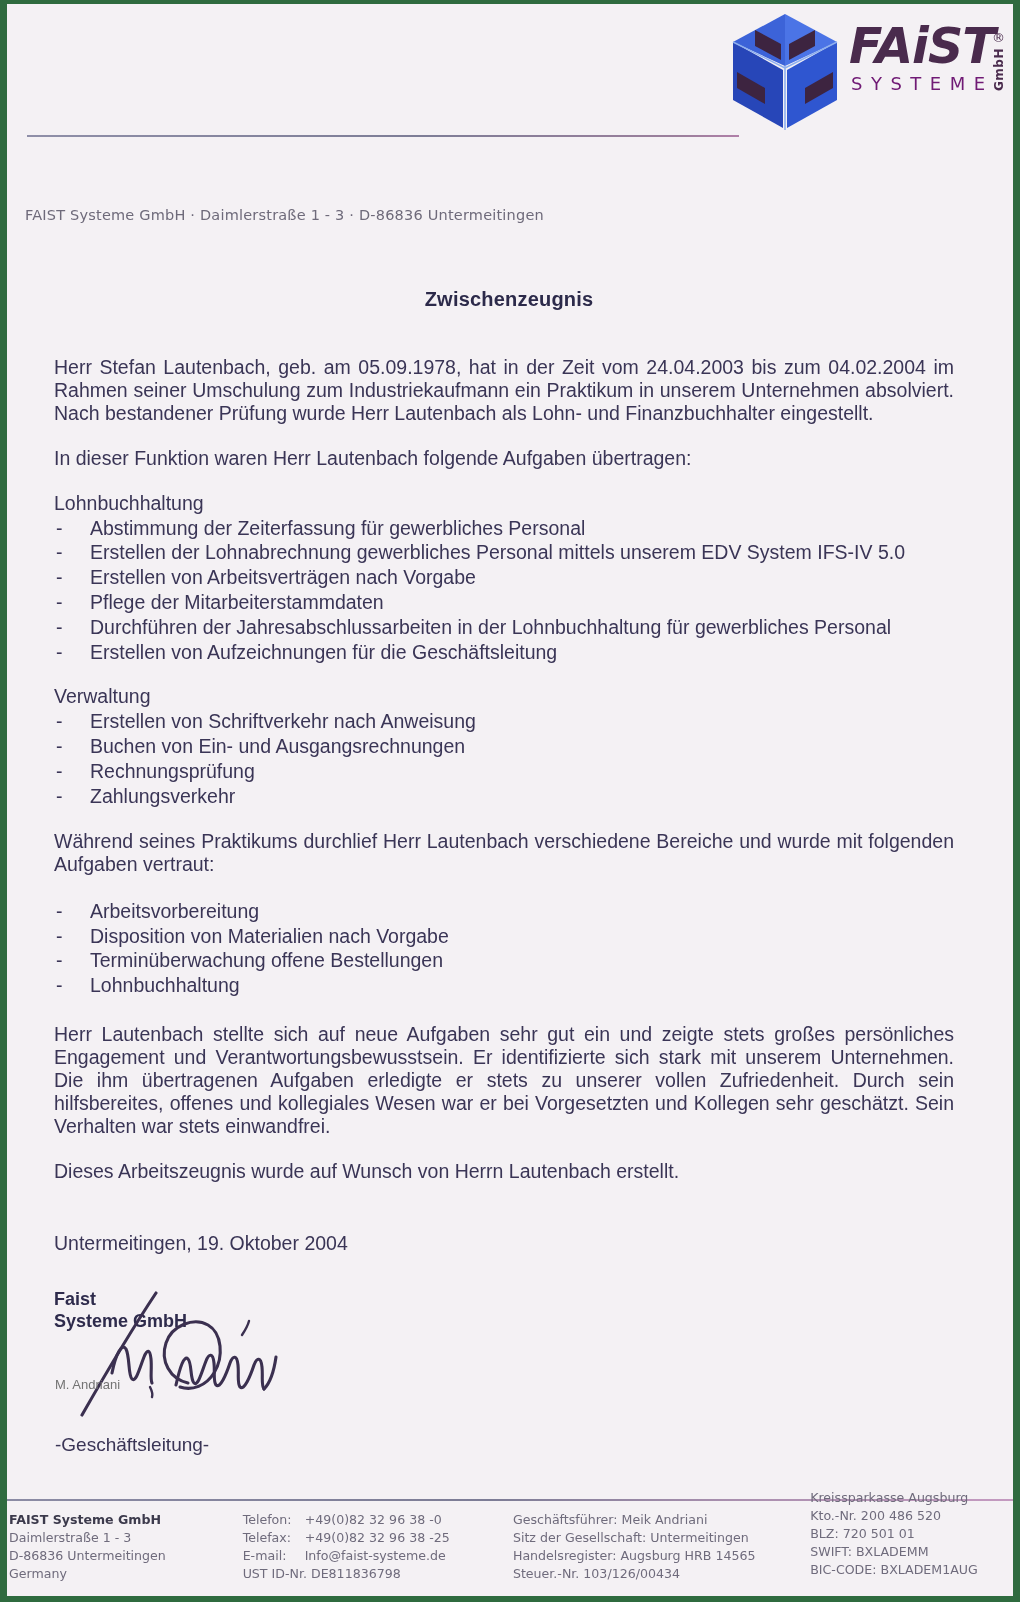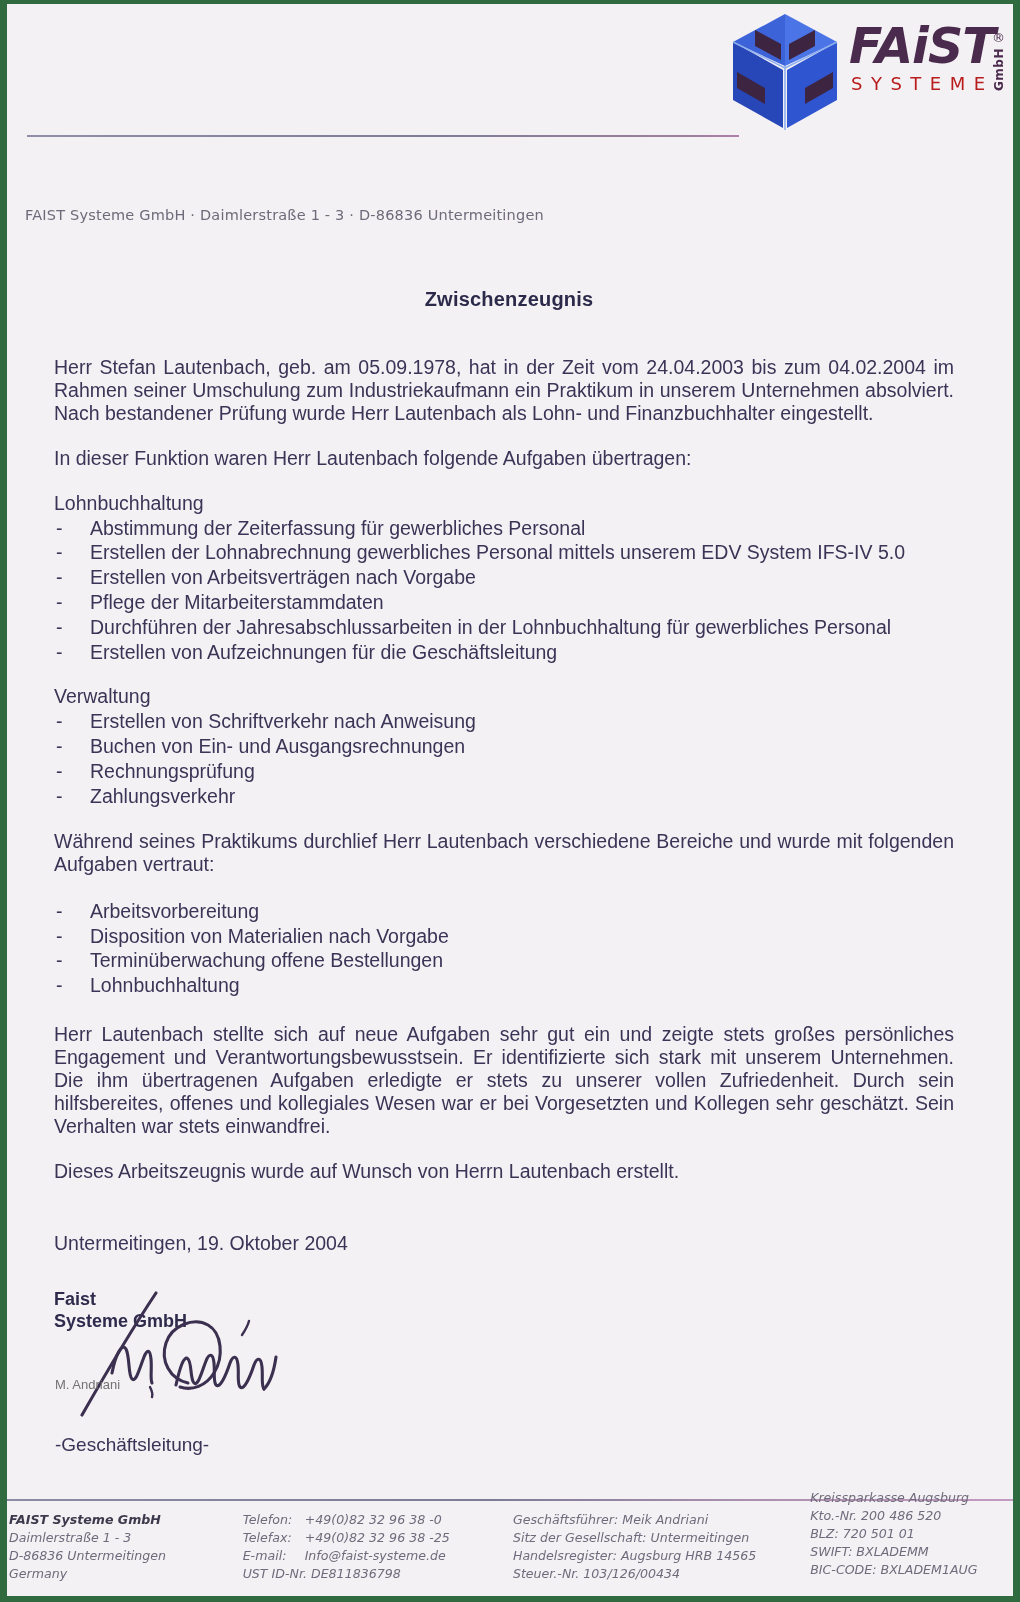--- a/index.html
+++ b/index.html
@@ -81,21 +81,21 @@
     font-family: "DejaVu Sans", sans-serif;
     writing-mode: vertical-rl;
     transform: rotate(180deg);
   }
   #systeme-word {
     margin-top: 2px;
     font-family: "DejaVu Sans", sans-serif;
     font-size: 18px;
     font-weight: normal;
     letter-spacing: 8.5px;
-    color: #b91c1c;
+    color: #701a75;
     text-align: left;
     padding-left: 2px;
   }
 
   #header-rule {
     position: absolute;
     left: 20px;
     top: 131px;
     width: 712px;
     height: 2px;
@@ -217,21 +217,21 @@
     position: absolute;
     left: 0px;
     top: 1507px;
     right: 0;
     display: flex;
     font-family: "DejaVu Sans", sans-serif;
     font-size: 12.6px;
     line-height: 1.42;
     color: #6f6b7c;
   }
-  #footer .col { padding-right: 10px; font-style: italic; }
+  #footer .col { padding-right: 10px; }
   #footer .col1 { width: 232px; padding-left: 2px; }
   #footer .col2 { width: 270px; }
   #footer .col3 { width: 298px; }
   #footer .col4 { width: 200px; }
   #footer .col1 .strong {
     font-weight: bold;
     color: #3c3a4c;
   }
   .kv { white-space: nowrap; }
   .kv .k {

